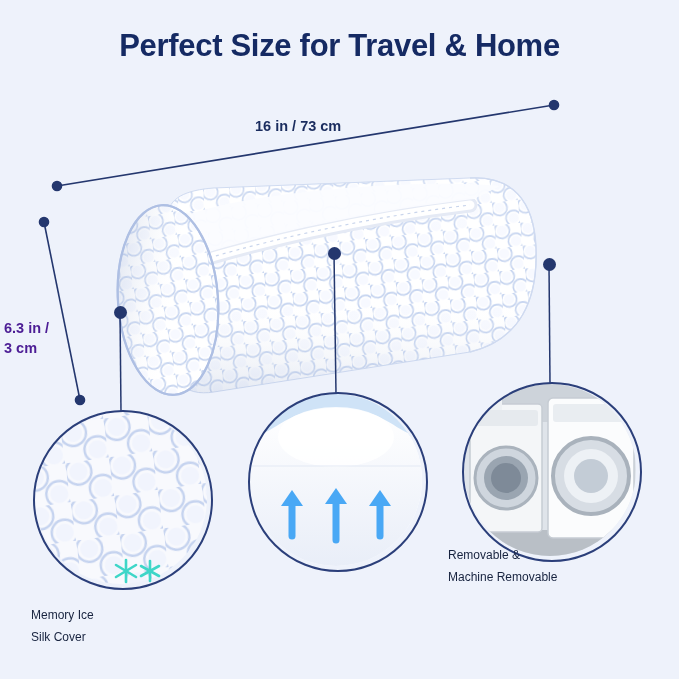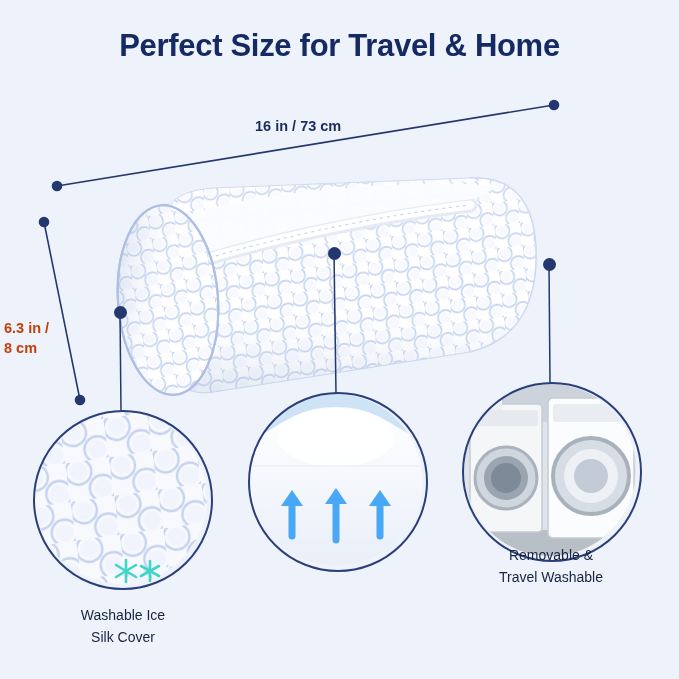--- a/index.html
+++ b/index.html
@@ -21,37 +21,37 @@
     letter-spacing:-0.3px;
   }
 
   
   .dim-top{
     position:absolute;left:255px;top:118px;
     font-size:14.5px;font-weight:bold;color:#1a2c5e;
   }
   .dim-left{
     position:absolute;left:4px;top:318px;width:78px;
-    font-size:14.5px;font-weight:bold;color:#c2410c;
+    font-size:14.5px;font-weight:bold;color:#4c1d95;
     line-height:20px;text-align:left;
   }
 
   
   .circle{
     position:absolute;border-radius:50%;
     border:2.5px solid #2b3f7a;
     overflow:hidden;background:#ffffff;
   }
   .c1{left:33px;top:410px;width:176px;height:176px;}
   .c2{left:248px;top:392px;width:176px;height:176px;}
   .c3{left:462px;top:382px;width:176px;height:176px;}
 
   .cap{
-    position:absolute;text-align:center;
-    font-size:14px;color:#17233f;line-height:22px;
+    position:absolute;
+    font-size:12px;color:#17233f;line-height:22px;
   }
   .cap1{left:31px;top:604px;width:184px;}
   .cap2{left:242px;top:573px;width:190px;}
   .cap3{left:448px;top:544px;width:206px;}
 
   .dot{
     position:absolute;width:13px;height:13px;border-radius:50%;
     background:#24376e;
   }
 
@@ -209,33 +209,33 @@
         <circle cx="591" cy="476" r="27" fill="#edf1f5"></circle>
         <circle cx="591" cy="476" r="17" fill="#c3ccd6"></circle>
         <rect x="466" y="384" width="36" height="26" fill="#eef1f4"></rect>
       </g>
     </g>
   </svg>
 
   <div class="dim-top">16 in / 73 cm</div>
   <div class="dim-left">
     <span>6.3 in /</span><br>
-    <span>8 cm</span>
+    <span>3 cm</span>
   </div>
 
   <div class="circle c1" style="background:transparent"></div>
   <div class="circle c2" style="background:transparent"></div>
   <div class="circle c3" style="background:transparent"></div>
 
   <div class="dot" style="left:114px;top:306px;"></div>
   <div class="dot" style="left:328px;top:247px;"></div>
   <div class="dot" style="left:543px;top:258px;"></div>
 
   <div class="cap cap1">
-    <span>Washable Ice</span><br>
+    <span>Memory Ice</span><br>
     <span>Silk Cover</span>
   </div>
   <div class="cap cap3">
     <span>Removable &amp;</span><br>
-    <span>Travel Washable</span>
+    <span>Machine Removable</span>
   </div>
 
 </div>
 
 </body></html>

